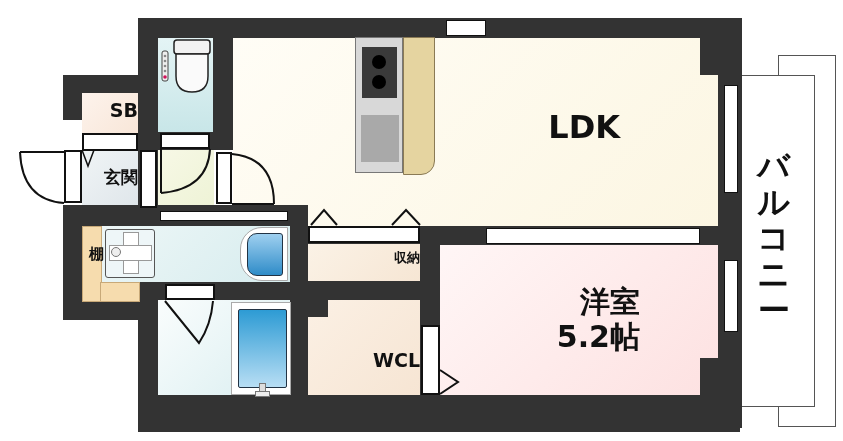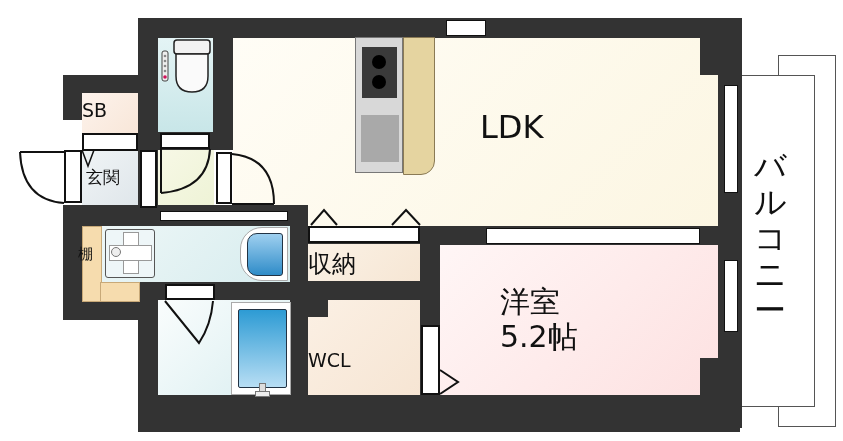--- a/index.html
+++ b/index.html
@@ -1,20 +1,20 @@
 <!DOCTYPE html>
 <html><head>
 <meta charset="utf-8">
 <style>
   html, body { margin:0; padding:0; background:#ffffff; }
   body { width:843px; height:441px; position:relative; overflow:hidden; font-family:"DejaVu Sans", sans-serif; }
   .abs { position:absolute; box-sizing:border-box; }
   .wall { position:absolute; background:#333333; }
   .room { position:absolute; }
-  .lbl { position:absolute; font-weight:normal; color:#111; text-align:left; line-height:1.15; white-space:nowrap; }
+  .lbl { position:absolute; font-weight:bold; color:#111; text-align:right; line-height:1.15; white-space:nowrap; }
   .door-leaf { position:absolute; background:#fff; border:2px solid #111; box-sizing:border-box; }
   .win { position:absolute; background:#fff; border:2px solid #111; box-sizing:border-box; }
   svg { position:absolute; overflow:visible; }
 </style>
 </head>
 <body>
 
 <div class="abs" style="left:778px;top:55px;width:58px;height:372px;border:1px solid #555;"></div>
 <div class="abs" style="left:740px;top:75px;width:75px;height:332px;border:1px solid #555;border-left:none;background:#fff;"></div>
 <div class="lbl" style="left:752px;top:148px;width:40px;font-size:32px;line-height:36px;white-space:normal;word-break:break-all;">
@@ -142,19 +142,19 @@
   <div style="position:absolute;left:23px;top:88px;width:13px;height:4px;background:#eee;border:1px solid #777;"></div>
 </div>
 
 <div class="lbl" style="left:480px;top:85px;width:140px;font-size:32px;margin-top:24px;">
   <div>LDK</div>
 </div>
 <div class="lbl" style="left:500px;top:285px;width:140px;font-size:30px;">
   <div>洋室</div>
   <div>5.2帖</div>
 </div>
-<div class="lbl" style="left:308px;top:251px;width:112px;font-size:24px;">収納</div>
+<div class="lbl" style="left:308px;top:251px;width:112px;font-size:13px;">収納</div>
 <div class="lbl" style="left:308px;top:350px;width:112px;font-size:19px;">WCL</div>
 <div class="lbl" style="left:82px;top:100px;width:56px;font-size:19px;">SB</div>
 <div class="lbl" style="left:86px;top:168px;width:52px;font-size:17px;">玄関</div>
 <svg style="left:82px;top:150px;" width="20" height="20">
   <polyline points="0,0 6,16 12,0" fill="none" stroke="#111" stroke-width="1.5"></polyline>
 </svg>
 
 </body></html>

